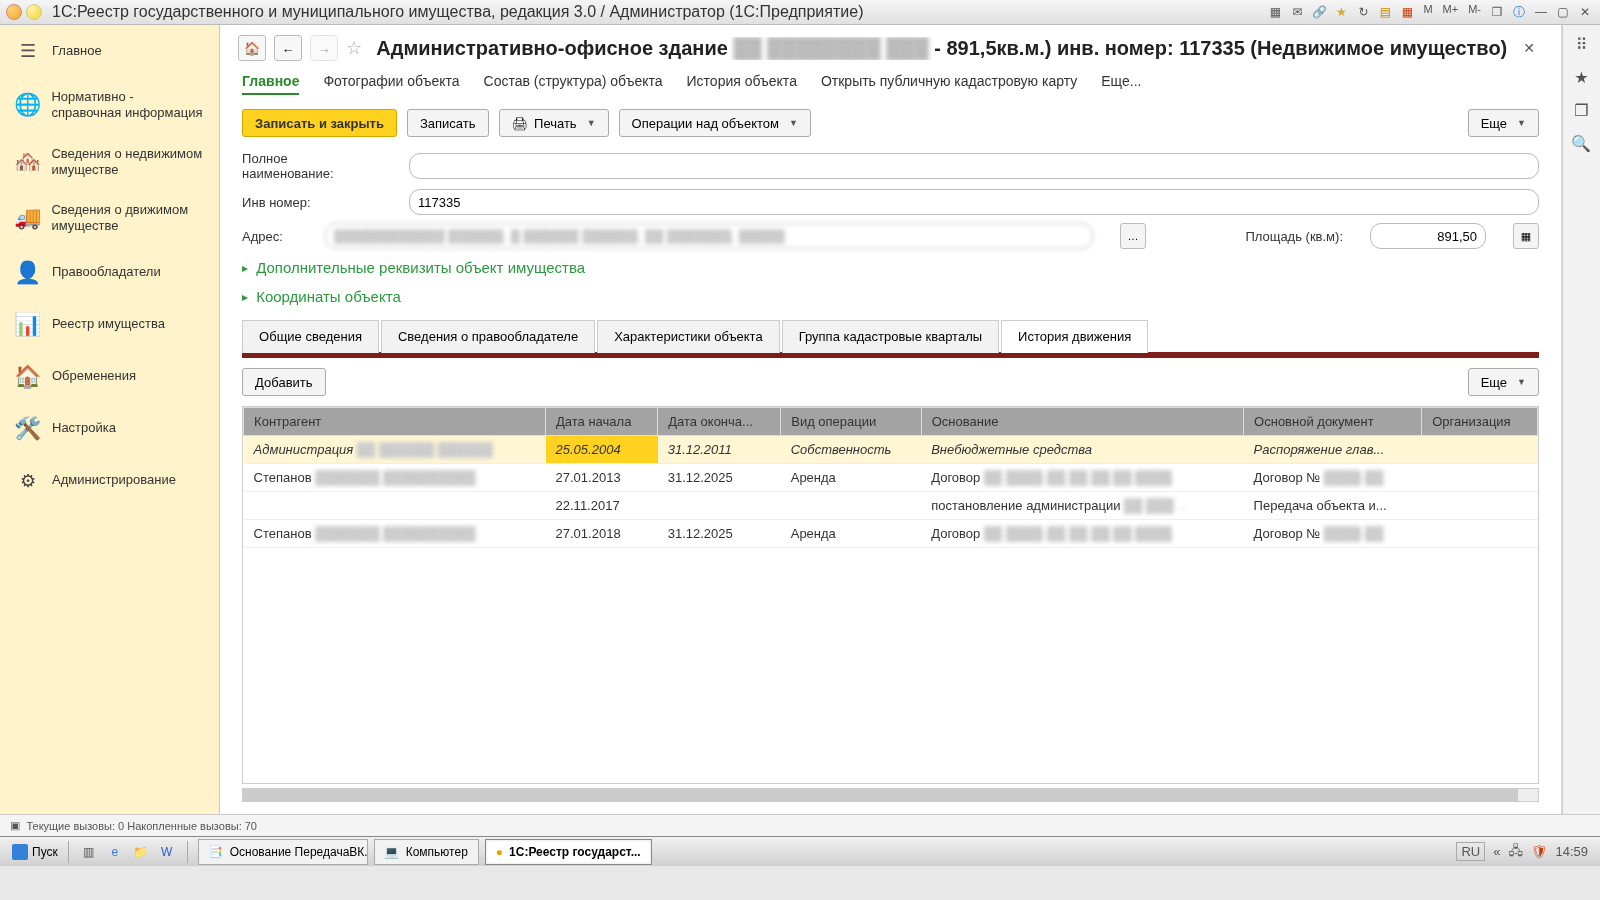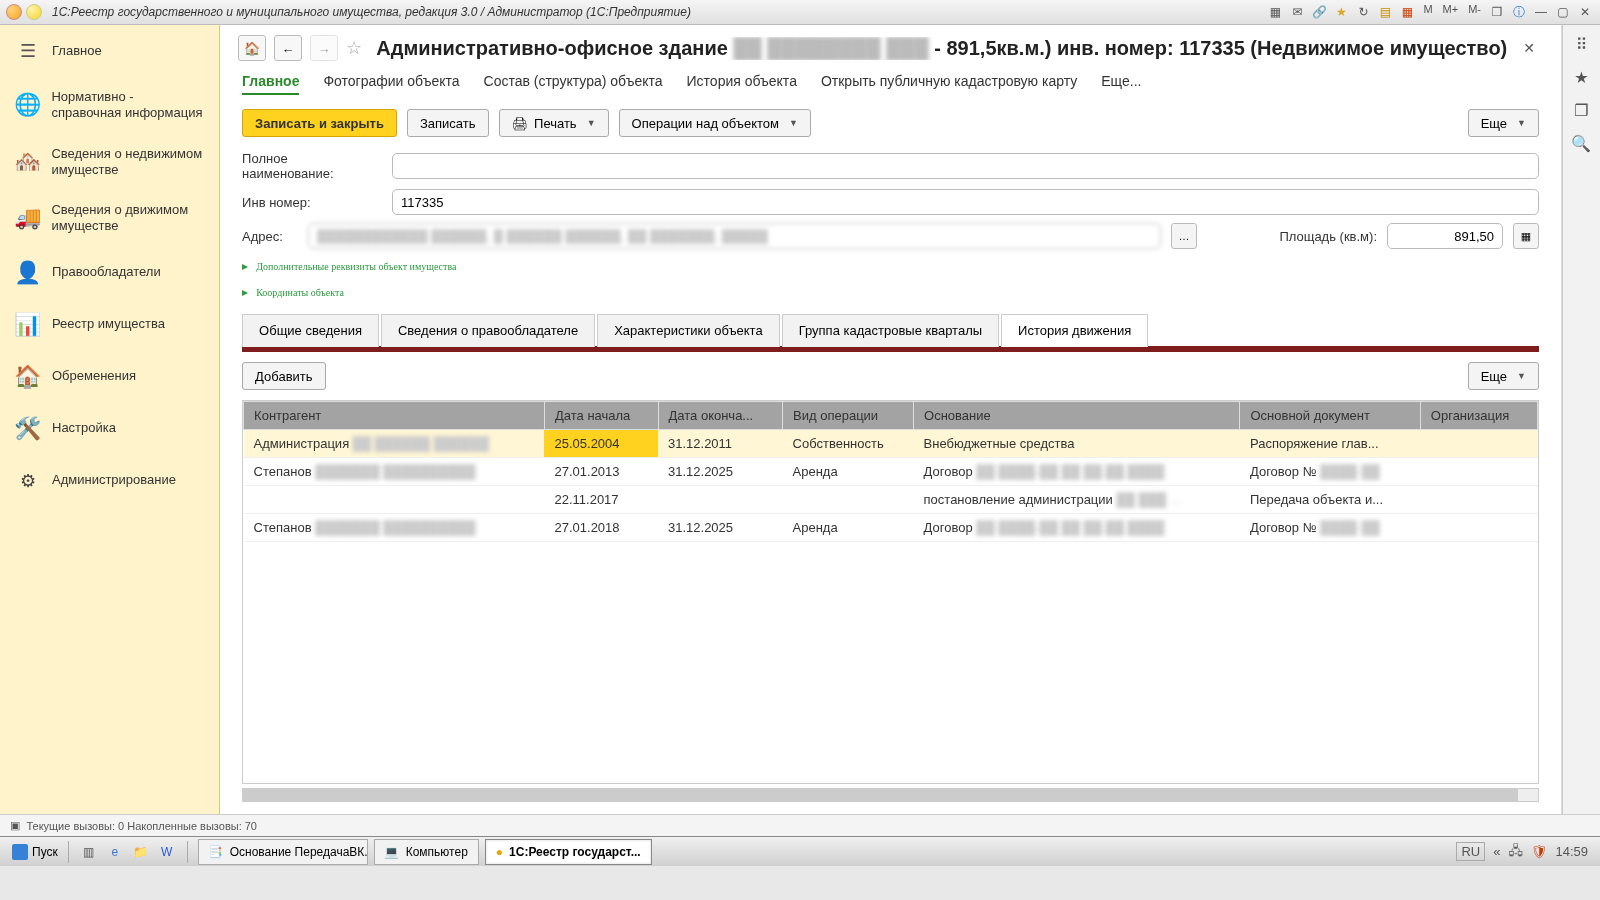--- a/index.html
+++ b/index.html
@@ -2,21 +2,21 @@
 <html><head>
 <meta charset="utf-8">
 <style>
 * { box-sizing: border-box; margin: 0; padding: 0; font-family: Arial, sans-serif; }
 body { width: 1600px; height: 900px; background: #e8e8e8; overflow: hidden; font-size: 13px; }
 
 .titlebar { height: 25px; background: linear-gradient(#f5f5f5,#e0e0e0); display:flex; align-items:center; padding: 0 6px; border-bottom:1px solid #bbb; }
 .tb-circle { width:16px; height:16px; border-radius:50%; margin-right:4px; display:inline-block; }
 .tb-orange { background: radial-gradient(circle at 30% 30%, #ffd27a, #f5a623); border:1px solid #c88; }
 .tb-yellow { background: radial-gradient(circle at 30% 30%, #fff2b0, #f5d623); border:1px solid #cc8; }
-.tb-title { font-size:12px; color:#333; margin-left:6px; flex:1;font-style:italic; }
+.tb-title { font-size:16px; color:#333; margin-left:6px; flex:1; }
 .tb-icons { display:flex; gap:4px; }
 .tb-ico { width:18px; height:18px; display:flex; align-items:center; justify-content:center; font-size:12px; color:#555; cursor:pointer; }
 .tb-txt { font-size:11px; color:#555; padding:0 3px; cursor:pointer; }
 
 .app { display:flex; height: 789px; background:#fff; }
 
 .sidebar { width:230px; background: #fff3cc; border-right:1px solid #d8c98a; }
 .sb-item { display:flex; align-items:center; padding:12px 14px; cursor:pointer; }
 .sb-ico { width:28px; height:28px; margin-right:10px; display:flex; align-items:center; justify-content:center; }
 .sb-label { font-size:13px; color:#333; line-height:1.25; }
@@ -39,43 +39,43 @@
 .command-tabs { display:flex; gap:24px; padding: 6px 22px 10px 22px; font-size:14px; }
 .ctab { cursor:pointer; color:#333; }
 .ctab.active { color:#2a8b2a; font-weight:bold; border-bottom:2px solid #2a8b2a; padding-bottom:4px; }
 
 .toolbar { display:flex; align-items:center; gap:10px; padding: 4px 22px 10px 22px; }
 .tb-btn { height:28px; padding:0 12px; border:1px solid #aaa; background:#f4f4f4; border-radius:3px; cursor:pointer; display:flex; align-items:center; gap:6px; font-size:13px; }
 .tb-btn.yellow { background:#ffd21f; border-color:#d4a500; font-weight:bold; color:#333; }
 .tb-btn .dd { font-size:9px; color:#555; margin-left:4px; }
 .tb-spacer { flex:1; }
 
-.formrow { display:flex; align-items:center; padding:4px 22px; gap:10px; }
+.formrow { display:flex; align-items:center; padding:4px 22px; gap:27px; }
 .formrow label { width:140px; font-size:13px; color:#333; }
-.formrow input { flex:1; height:26px; border:1px solid #bbb; border-radius:5px; padding:0 8px; font-size:13px; }
+.formrow input { flex:1; height:26px; border:1px solid #bbb; border-radius:11px; padding:0 8px; font-size:13px; }
 .addr-select { width:26px; height:26px; border:1px solid #bbb; border-radius:3px; background:#f4f4f4; cursor:pointer; display:flex; align-items:center; justify-content:center; font-size:11px; }
 .area-label { width:110px; text-align:right; margin-left:30px; font-size:13px; }
 .area-input { width:116px !important; flex:none !important; text-align:right; }
 .blur-input { color:#ccc; filter:blur(2px); }
 
 .expander { display:flex; align-items:center; padding:6px 22px; cursor:pointer; }
 .exp-arrow { color:#2a9a3d; margin-right:8px; font-size:12px; }
-.exp-text { color:#2a9a3d; font-size:10px;font-family:Liberation Serif, serif; }
+.exp-text { color:#2a9a3d; font-size:15px; }
 
 .data-tabs { display:flex; border-bottom:6px solid #7f1d1d; margin:8px 22px 0 22px; }
 .dtab { padding:8px 16px; border:1px solid #ccc; border-bottom:none; background:#f2f2f2; margin-right:2px; cursor:pointer; font-size:13px; position:relative; top:1px; }
 .dtab.active { background:#fff; border-bottom:1px solid #fff; }
 
 .tab-toolbar { display:flex; padding:10px 22px; gap:8px; align-items:center; }
 
 .grid-wrap { margin:0 22px; border:1px solid #ccc; flex:1; overflow:auto; background:#fff; }
 .grid { width:100%; border-collapse:collapse; font-size:13px; }
 .grid th { background:#a3a3a3; border:1px solid #ddd; padding:6px 10px; text-align:left; font-weight:normal; color:#333; }
 .grid td { border-bottom:1px solid #eee; padding:6px 10px; color:#333; }
-.row-sel td { background:#fff6d5; }
+.row-sel td { background:#fff6d5;font-style:italic; }
 .cell-hl { background:#ffd21f !important; }
 .blur-td { color:#ccc; filter:blur(2px); }
 .hscroll { margin:4px 22px 12px 22px; height:14px; background:#eee; border:1px solid #ccc; position:relative; }
 .hscroll .thumb { position:absolute; left:0; top:0; right:20px; bottom:0; background:#ccc; }
 
 .status { height:22px; background:#f4f4f4; border-top:1px solid #ccc; font-size:11px; color:#555; display:flex; align-items:center; padding:0 10px; }
 
 .taskbar { height:30px; background:linear-gradient(#f0f0f0,#d0d0d0); border-top:1px solid #888; display:flex; align-items:center; padding:0 12px; gap:6px; font-size:12px; }
 .start { display:flex; align-items:center; gap:4px; cursor:pointer; }
 .win-flag { width:16px; height:16px; background:#3581d8; border-radius:2px; }

